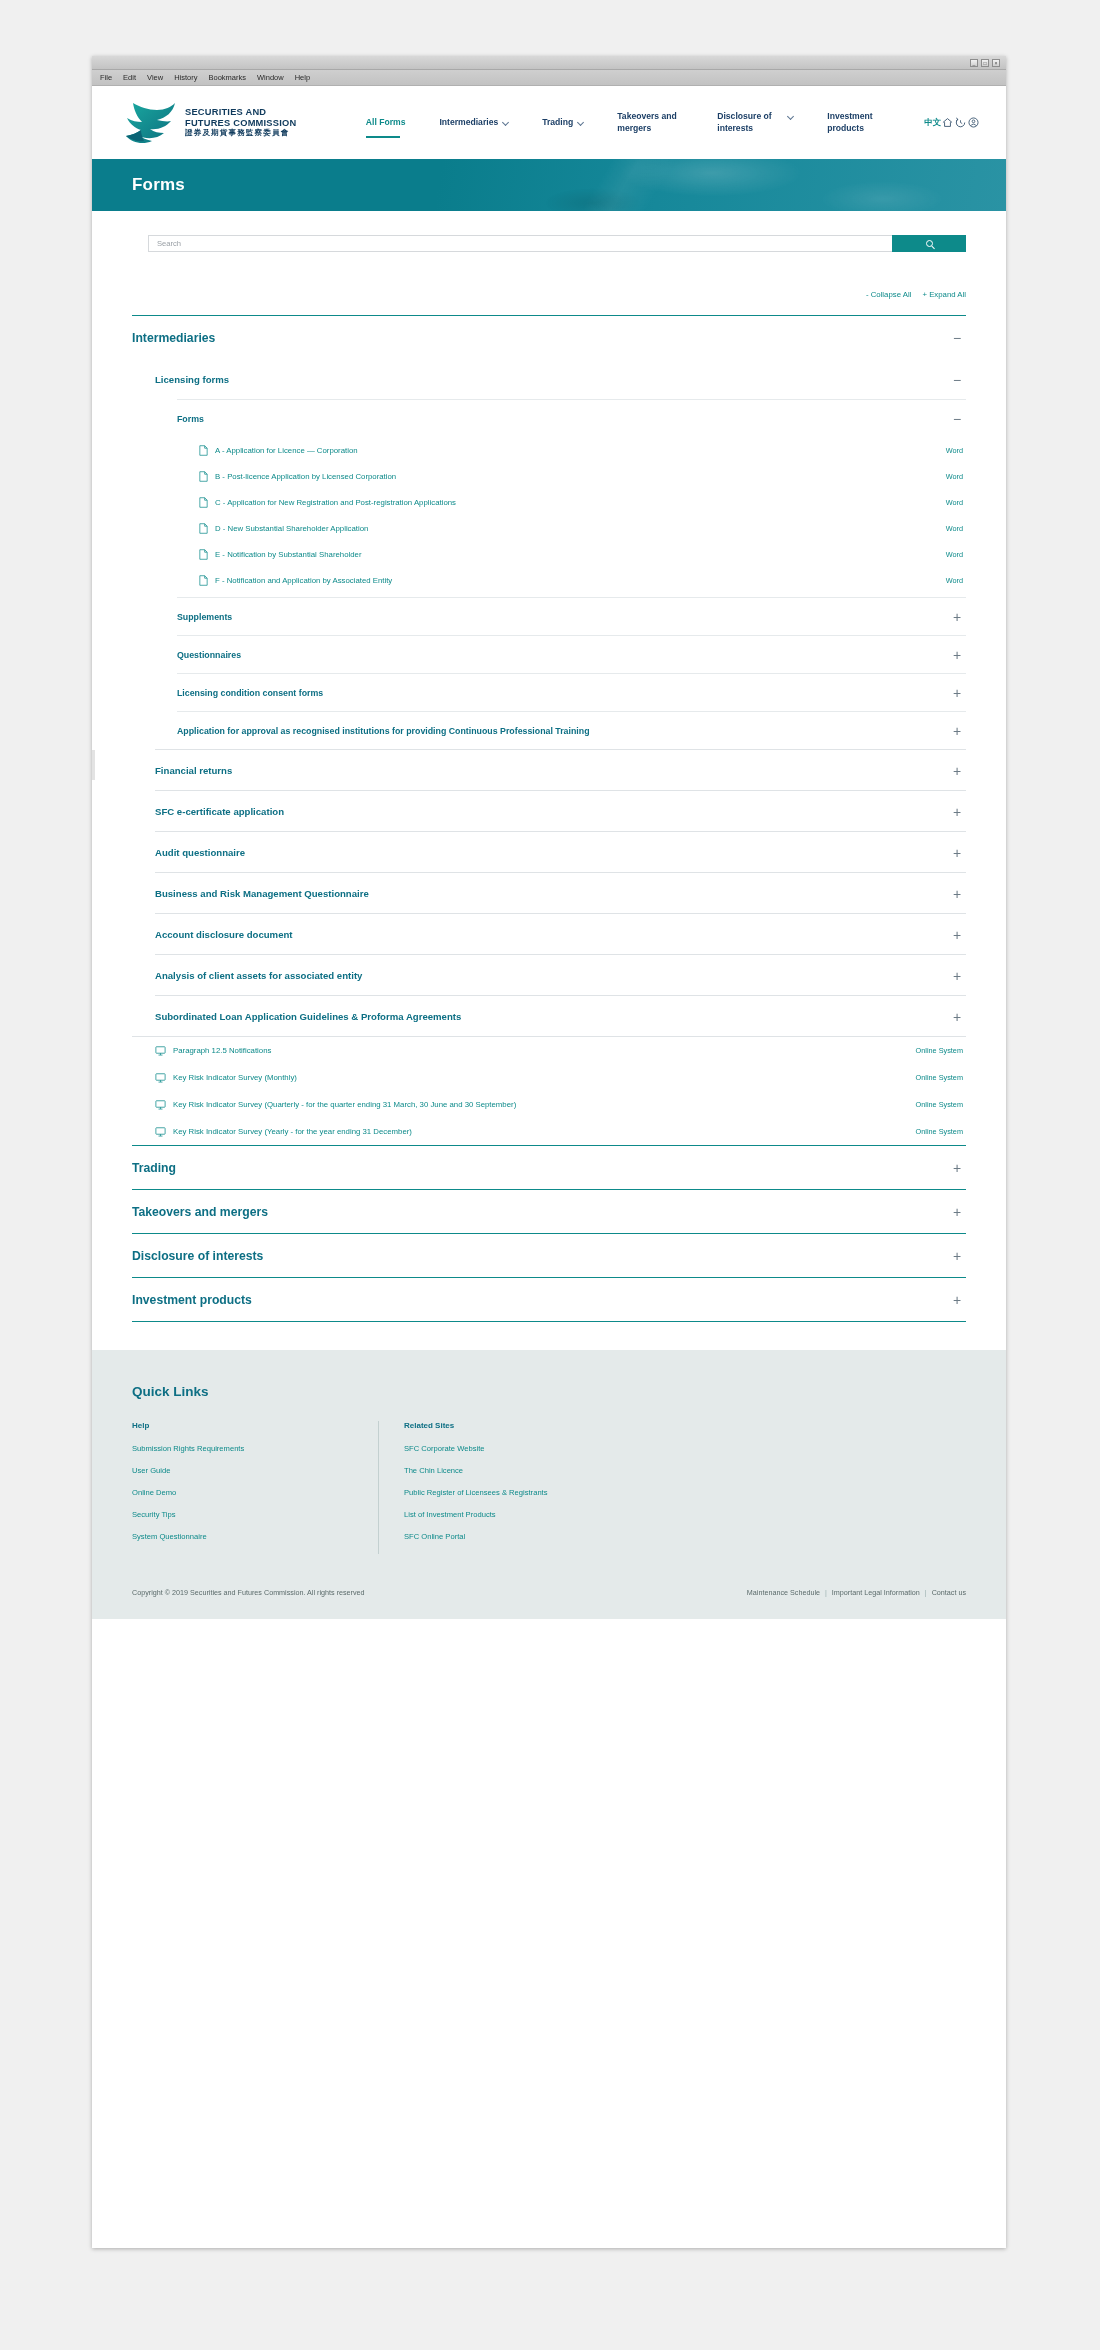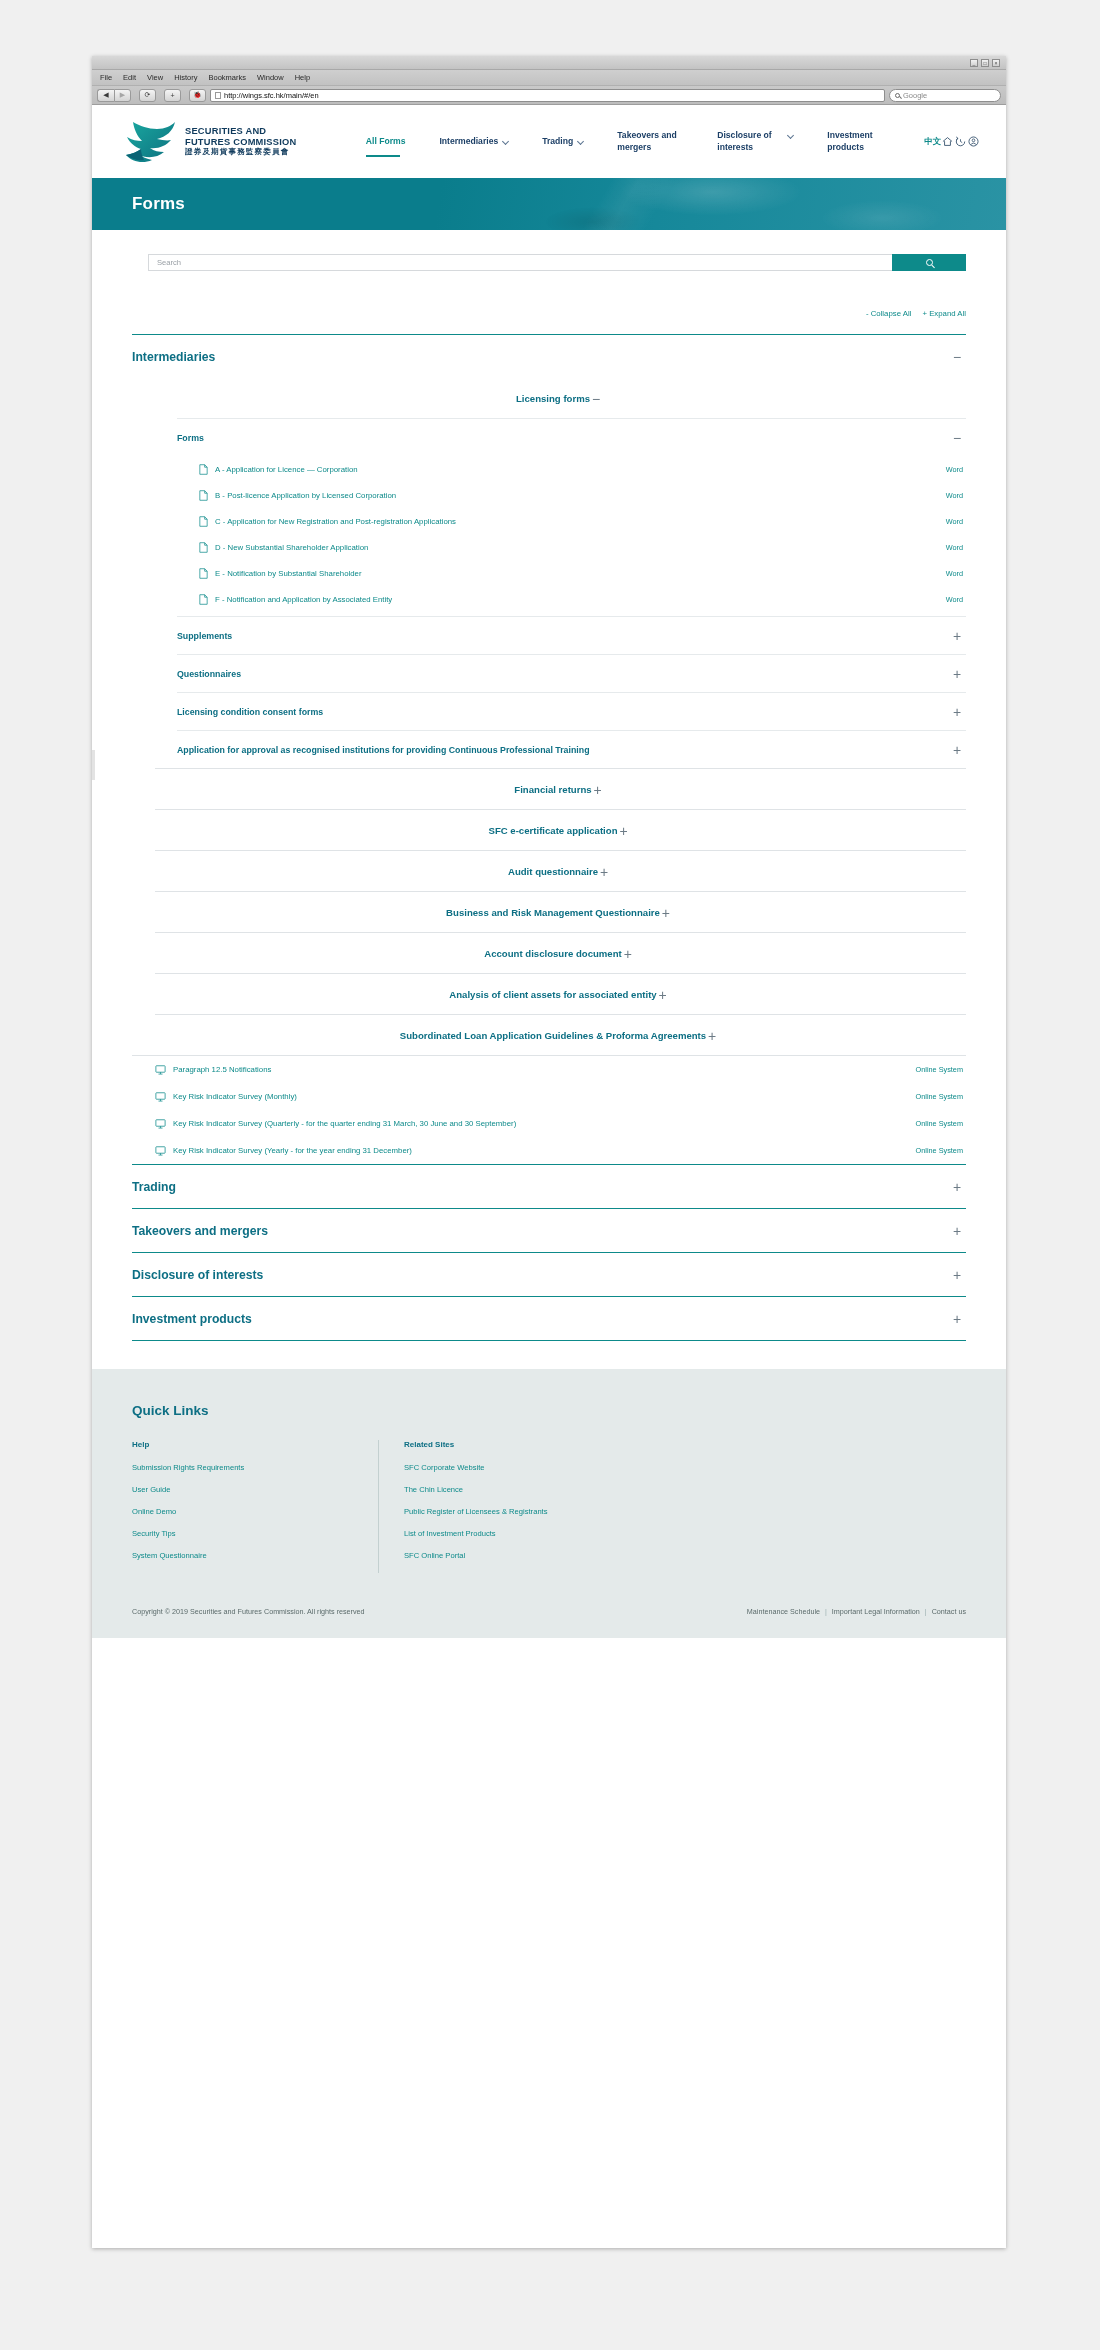--- a/index.html
+++ b/index.html
@@ -190,21 +190,21 @@
   .l1-head {
     display: flex; align-items: center; justify-content: space-between;
     padding: 15px 3px 14px 0;
   }
   .l1-title { font-size: 12.2px; font-weight: bold; color: #0d6f84; }
   .l1-body { padding-left: 23px; }
 
   .l2 { border-top: 1px solid #dfe3e6; }
   .l2:first-child { border-top: none; }
   .l2-head {
-    display: flex; align-items: center; justify-content: center;
+    display: flex; align-items: center; justify-content: space-between;
     padding: 15px 3px 14px 0;
   }
   .l2-title { font-size: 9.6px; font-weight: bold; color: #0d6f84; }
   .l2-body { padding-left: 22px; }
 
   .l3 { border-top: 1px solid #e6eaec; }
   .l3-head {
     display: flex; align-items: center; justify-content: space-between;
     padding: 14px 3px 13px 0;
   }
@@ -282,37 +282,20 @@
   <div class="menubar">
     <span>File</span>
     <span>Edit</span>
     <span>View</span>
     <span>History</span>
     <span>Bookmarks</span>
     <span>Window</span>
     <span>Help</span>
   </div>
 
-  <div class="toolbar">
-    <div class="tb-group">
-      <div class="tb-btn nav-l">◀</div>
-      <div class="tb-btn nav-r">▶</div>
-    </div>
-    <div class="tb-btn solo">⟳</div>
-    <div class="tb-btn solo">+</div>
-    <div class="tb-btn solo">🐞</div>
-    <div class="urlbar">
-      <span class="url-favicon"></span>
-      <span>http://wings.sfc.hk/main/#/en</span>
-    </div>
-    <div class="searchbar">
-      <span class="mag"></span>
-      <span>Google</span>
-    </div>
-  </div>
 
   <div class="viewport">
 
     <div class="site-head">
       <div class="brand">
         <svg class="brand-mark" viewBox="0 0 54 46">
           <defs>
             <linearGradient id="eg" x1="0" y1="0" x2="1" y2="1">
               <stop offset="0" stop-color="#1aa8a0"></stop>
               <stop offset="1" stop-color="#0c6f7e"></stop>

